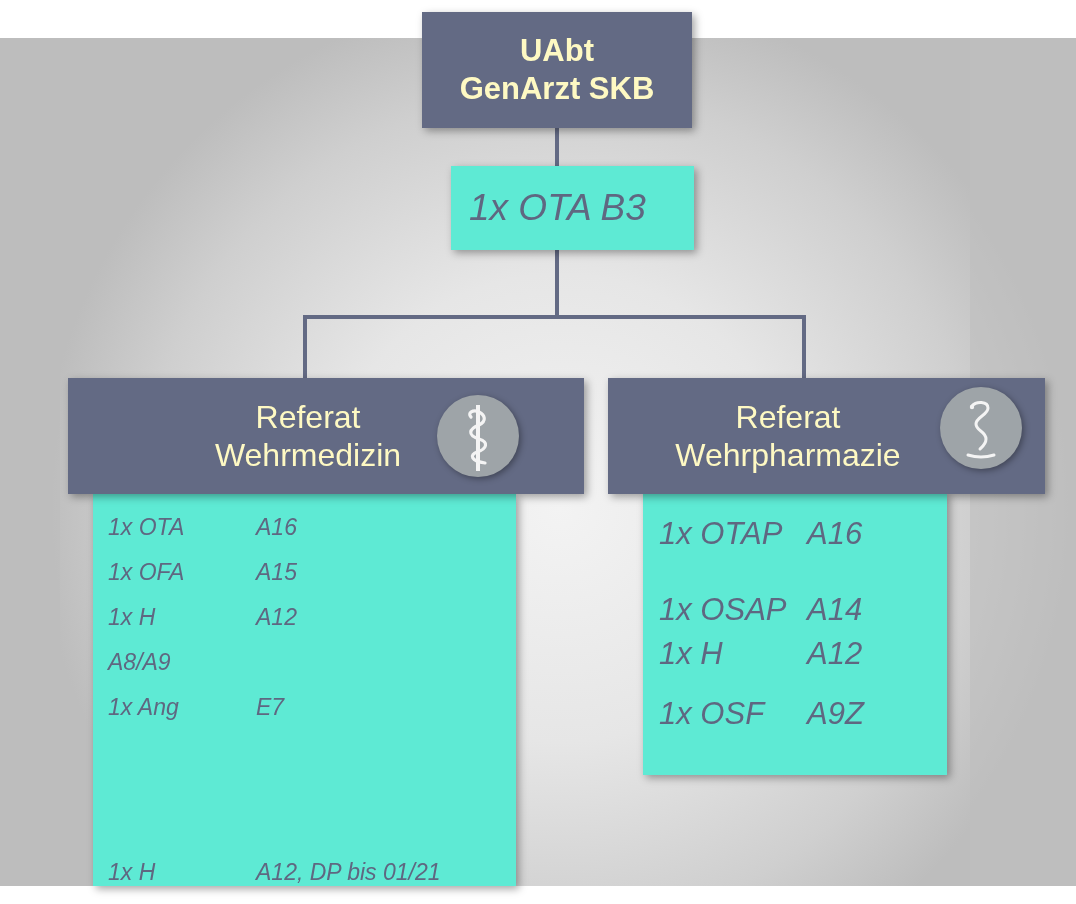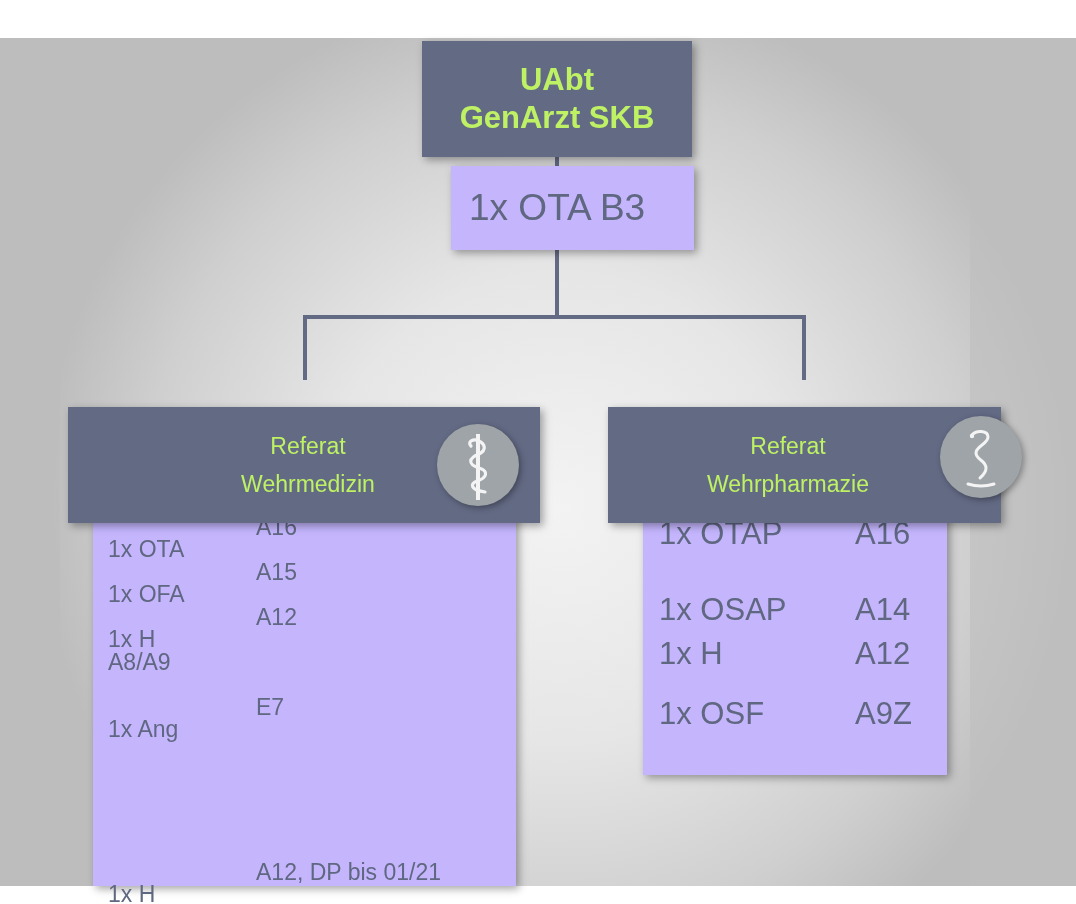--- a/index.html
+++ b/index.html
@@ -9,51 +9,51 @@
       font-family: "Liberation Sans", sans-serif;
     }
     .bg {
       position: absolute; left: 0; top: 38px; width: 1076px; height: 848px;
       background: radial-gradient(ellipse 520px 520px at 560px 470px, #f3f3f3 0%, #e6e6e6 45%, #cfcfcf 80%, #bdbdbd 100%);
     }
     .bg-left { position: absolute; left: 0; top: 38px; width: 60px; height: 848px; background: #bcbcbc; opacity: .6; }
     .bg-right { position: absolute; right: 0; top: 38px; width: 106px; height: 848px; background: #bebebe; opacity: .6; }
     .line { position: absolute; background: #636a84; }
     .box-dark {
-      position: absolute; background: #636a84; color: #bef264;
+      position: absolute; background: #636a84; color: #fef9c3;
       box-shadow: 3px 3px 8px rgba(0,0,0,.35);
-      margin-top: 29px;
     }
     .box-white {
-      position: absolute; background: #c4b5fd; color: #5f6781;
+      position: absolute; background: #5eead4; color: #5f6781;
       box-shadow: 3px 3px 8px rgba(0,0,0,.35);
+      font-style: italic;
     }
     .top-box { left: 422px; top: 12px; width: 270px; height: 116px;
       display: flex; flex-direction: column; align-items: center; justify-content: center;
       font-weight: bold; font-size: 31px; line-height: 38px; text-align: center; }
     .ota-box { left: 451px; top: 166px; width: 243px; height: 84px;
       display: flex; align-items: center; font-size: 37px; padding-left: 18px; box-sizing: border-box; }
     .ref-box { height: 116px; top: 378px;
       display: flex; flex-direction: column; justify-content: center; align-items: center;
-      font-size: 23px; line-height: 38px; text-align: center; }
+      font-size: 32px; line-height: 38px; text-align: center; padding-left: 44px; }
     .ref-left { left: 68px; width: 472px; }
     .ref-left .titles { position: absolute; left: 120px; width: 240px; top: 20px; }
     .ref-right { left: 608px; width: 393px; }
     .ref-right .titles { position: absolute; left: 30px; width: 300px; top: 20px; }
     .icon-circle {
       position: absolute; width: 82px; height: 82px; border-radius: 50%;
       background: #9ea4a8; box-shadow: 2px 2px 6px rgba(0,0,0,.35);
     }
     .icon-circle svg { width: 82px; height: 82px; display: block; }
     .list-left { left: 93px; top: 494px; width: 423px; height: 392px; }
     .list-right { left: 643px; top: 492px; width: 304px; height: 283px; }
     .row { position: absolute; display: flex; }
     .list-left .row { font-size: 23px; left: 15px; }
-    .list-left .row .c1 { width: 148px; margin-top: 22px; }
-    .list-right .row { font-size: 31px; left: 16px; gap: 48px; }
+    .list-left .row .c1 { width: 148px; }
+    .list-right .row { font-size: 31px; left: 16px; }
     .list-right .row .c1 { width: 148px; }
     .section-title { position: absolute; left: 15px; font-size: 23px; font-weight: bold; color: #5f6781; }
   </style>
 </head>
 <body>
 
 <div class="bg"></div>
 <div class="bg-left"></div>
 <div class="bg-right"></div>
 

